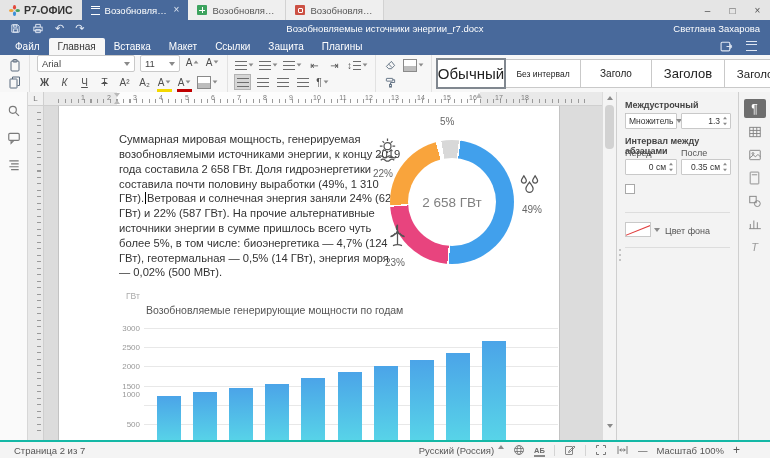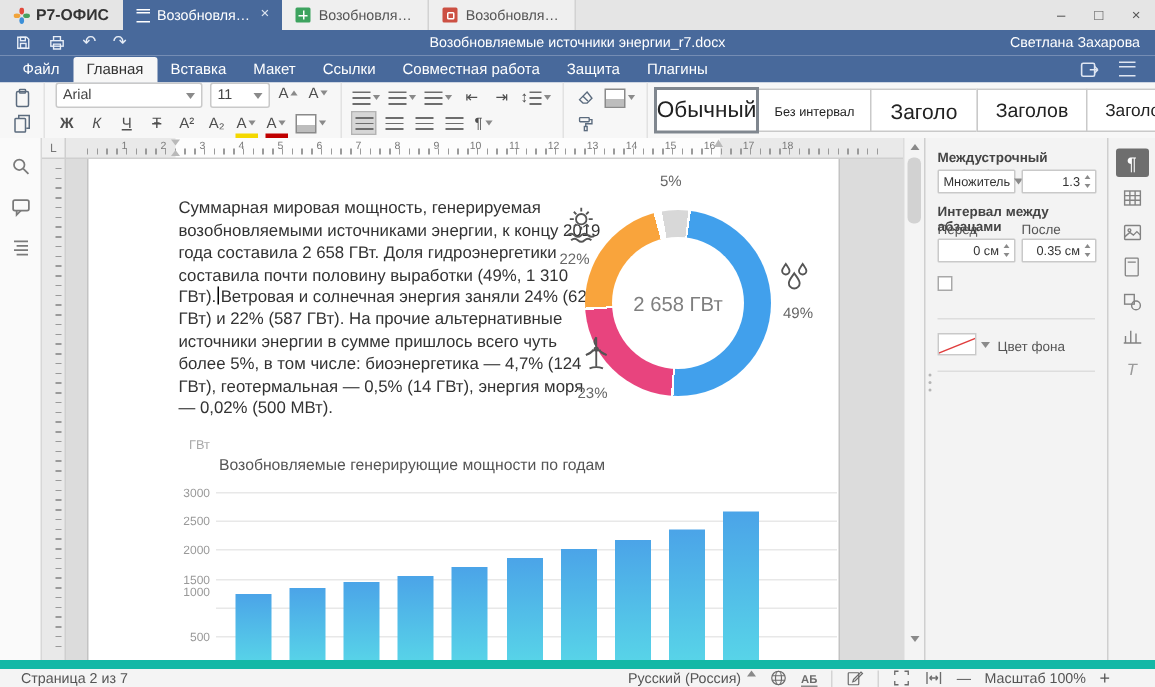--- a/index.html
+++ b/index.html
@@ -52,21 +52,21 @@
   .u{text-decoration:underline}.str{text-decoration:line-through}
   .mark-yellow{border-bottom:3px solid #f4d800}
   .mark-red{border-bottom:3px solid #c00000}
   .combo{background:#fff;border:1px solid #c9c9c9;border-radius:2px;height:15px;display:flex;align-items:center;padding:0 4px;gap:4px;font-size:9.5px;color:#444}
   .lines-ic{width:12px;height:9px;background:repeating-linear-gradient(to bottom,#6d6d6d 0 1.2px,transparent 1.2px 3.8px)}
   .tri-sm{transform:scale(.8)}
   .shade-ic{width:12px;height:11px;border:1px solid #8a8a8a;background:linear-gradient(to bottom,#fff 55%,#bdbdbd 55%)}
   .sgal{display:flex;align-items:center;padding:0 5px}
   .sitem{background:#fff;border:1px solid #c9c9c9;height:27px;display:flex;align-items:center;justify-content:center;padding:0 6px;margin-left:-1px;color:#222;white-space:nowrap;overflow:hidden}
   .sitem.sel{border:2px solid #80878f;z-index:1}
-  .s0{font-size:15px;width:54px}.s1{font-size:8.5px;width:62px}.s2{font-size:14px;width:58px}
+  .s0{font-size:15px;width:54px}.s1{font-size:8.5px;width:62px}.s2{font-size:10px;width:58px}
   .s3{font-size:13px;width:60px}.s4{font-size:11.5px;width:60px}
 
   
   .main{position:absolute;top:92px;left:0;right:0;height:348px;background:#dcdcdc}
   .lsb{position:absolute;left:0;top:0;width:28px;height:100%;background:#fafafa;border-right:1px solid #d7d7d7;display:flex;flex-direction:column;align-items:center;padding-top:12px;gap:13px;box-sizing:border-box}
   .lsb .sbtn{color:#777}
   .corner{position:absolute;left:28px;top:0;width:16px;height:14px;background:#f1f1f1;border-right:1px solid #cfcfcf;border-bottom:1px solid #cfcfcf;box-sizing:border-box;font-size:8px;color:#777;display:flex;align-items:center;justify-content:center}
   .hruler{position:absolute;left:44px;top:0;width:558px;height:14px;background:#e9e9e9;border-bottom:1px solid #cfcfcf;box-sizing:border-box;overflow:hidden}
   .hruler .band{position:absolute;left:73px;width:363px;top:0;bottom:0;background:#fdfdfd}
   .hruler .ticks{position:absolute;left:14px;right:14px;bottom:2px;height:4px;background:repeating-linear-gradient(90deg,#9a9a9a 0 1px,transparent 1px 6.5px)}
@@ -123,21 +123,21 @@
   .swatch::after{content:"";position:absolute;left:-3px;right:-3px;top:50%;height:1.4px;background:#e03e3e;transform:rotate(-22deg)}
   .swchev{position:absolute}
   .plink{position:absolute;color:#46525e}
 
   
   .rtb{position:absolute;right:0;top:0;width:32px;height:100%;background:#f3f3f3;border-left:1px solid #cfcfcf;box-sizing:border-box;display:flex;flex-direction:column;align-items:center;padding-top:7px;gap:4px}
   .rbtn{width:22px;height:19px;display:flex;align-items:center;justify-content:center;border-radius:2px;color:#828282;font-size:12px}
   .rbtn.active{background:#6e6e6e;color:#fff}
 
   
-  .status{position:absolute;left:0;bottom:0;right:0;height:18px;background:#f4f4f4;border-top:6px solid #14b8a6;box-sizing:border-box;display:flex;align-items:center;font-size:9.5px;color:#555;padding:0 14px}
+  .status{position:absolute;left:0;bottom:0;right:0;height:18px;background:#f4f4f4;border-top:2px solid #14b8a6;box-sizing:border-box;display:flex;align-items:center;font-size:9.5px;color:#555;padding:0 14px}
   .st-right{margin-left:auto;display:flex;align-items:center;gap:9px;padding-right:16px}
   .st-sep{width:1px;height:11px;background:#d4d4d4}
   .st-ic{display:flex;align-items:center;justify-content:center;color:#6b6b6b}
   .spell{font-size:7.5px;font-weight:bold;color:#6b6b6b;letter-spacing:0;position:relative}
   .spell::after{content:"";position:absolute;left:0;right:0;bottom:-2px;height:1.2px;background:#8a8a8a}
 </style>
 </head>
 <body>
 
 <div class="app">
@@ -190,21 +190,20 @@
     <div class="tb-user">Светлана Захарова</div>
   </div>
 
   <div class="menurow">
     <div id="menu-items" style="display:flex">
         <span class="mitem">Файл</span>
         <span class="mitem active">Главная</span>
         <span class="mitem">Вставка</span>
         <span class="mitem">Макет</span>
         <span class="mitem">Ссылки</span>
-        <span class="mitem">Совместная работа</span>
         <span class="mitem">Защита</span>
         <span class="mitem">Плагины</span>
       </div>
     <div class="menu-right">
       <svg width="13" height="11" viewBox="0 0 24 20" fill="none" stroke="#dfe6f2" stroke-width="2">
           <rect x="2" y="2" width="16" height="16" rx="2"></rect>
           <path d="M12 10h10m0 0-4-4m4 4-4 4"></path>
         </svg>
       <span class="mr-burger"></span>
     </div>

